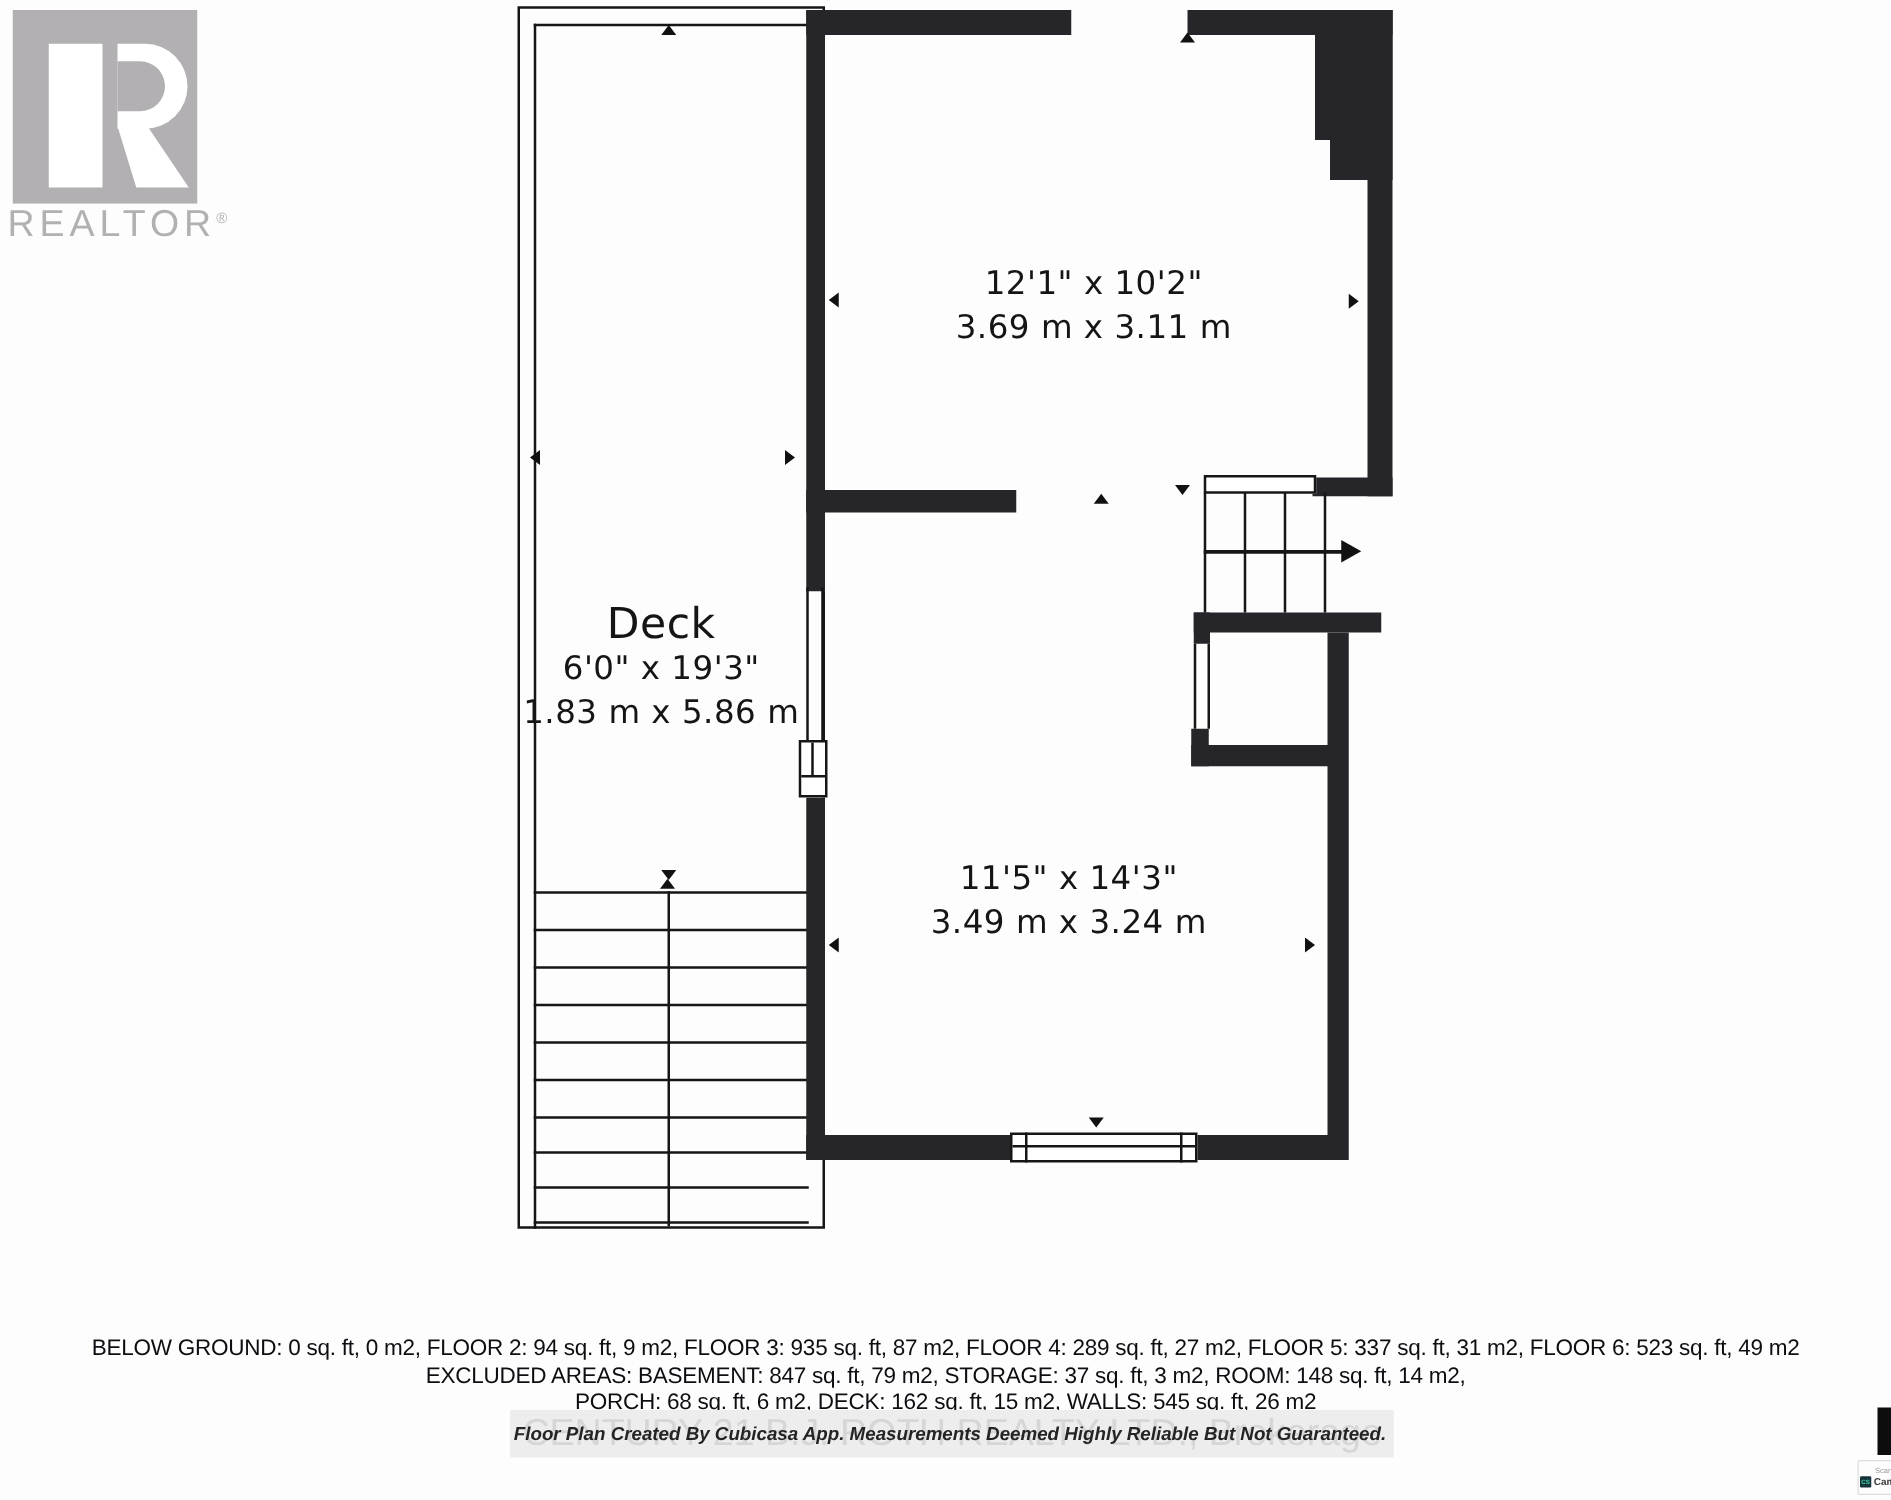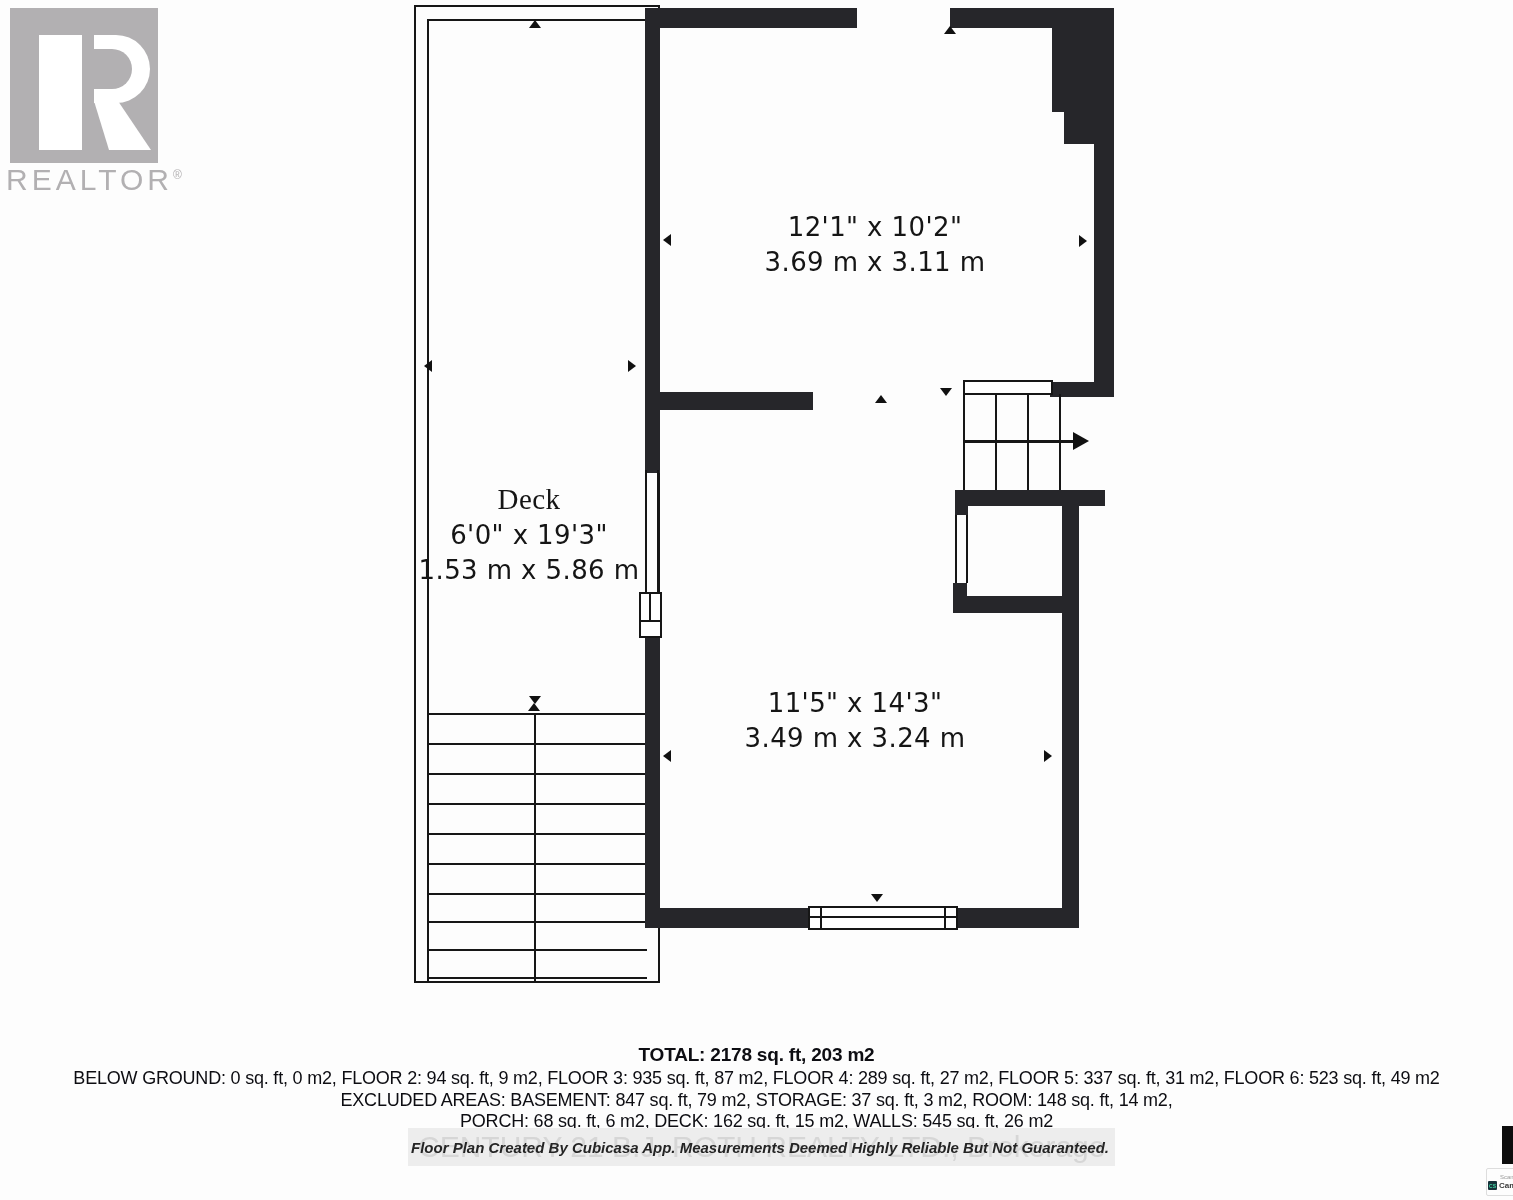--- a/index.html
+++ b/index.html
@@ -10,21 +10,21 @@
   .ln{position:absolute;background:#161616;}
   .box{position:absolute;border:2px solid #161616;background:#fff;box-sizing:border-box;}
   .tri{position:absolute;width:0;height:0;}
   .tri-up{border-left:6px solid transparent;border-right:6px solid transparent;border-bottom:8px solid #111;}
   .tri-down{border-left:6px solid transparent;border-right:6px solid transparent;border-top:8px solid #111;}
   .tri-left{border-top:6px solid transparent;border-bottom:6px solid transparent;border-right:8px solid #111;}
   .tri-right{border-top:6px solid transparent;border-bottom:6px solid transparent;border-left:8px solid #111;}
   .tri-big-right{border-top:9px solid transparent;border-bottom:9px solid transparent;border-left:16px solid #111;}
   .label{position:absolute;text-align:center;color:#151515;}
   .room-dims{font-size:26px;line-height:35px;letter-spacing:.4px;}
-  .deck-name{font-size:29px;line-height:38px;font-family:Liberation Serif, serif;}
+  .deck-name{font-size:34px;line-height:38px;}
   .sumline{position:absolute;left:0;width:1513px;text-align:center;color:#0d0d12;
            font-family:"Liberation Sans",sans-serif;font-size:18px;letter-spacing:-0.2px;white-space:nowrap;}
   .logo-word{position:absolute;left:6px;top:163px;width:200px;color:#b2b0b2;
              font-family:"Liberation Sans",sans-serif;font-size:30px;letter-spacing:4px;}
   .logo-word sup{font-size:12px;}
   .wm-wrap{position:absolute;left:408px;top:1128px;width:704px;height:42px;text-align:center;}
   .wm-text{display:inline-block;font-family:"Liberation Sans",sans-serif;font-size:30px;
            color:#d6d6d6;background:#ededed;white-space:nowrap;padding:2px 10px;}
   .wm-disc{position:absolute;left:0;right:0;top:11px;text-align:center;
            font-family:"Liberation Sans",sans-serif;font-size:15px;font-weight:bold;color:#242424;white-space:nowrap;font-style:italic;}
@@ -121,29 +121,28 @@
   <div class="ln" style="left:944px;top:906px;width:2px;height:24px;"></div>
 
   <div class="label room-dims" style="left:690px;top:210px;width:370px;">
     <div>12'1" x 10'2"</div>
     <div>3.69 m x 3.11 m</div>
   </div>
 
   <div class="label room-dims" style="left:400px;top:480px;width:258px;">
     <div class="deck-name">Deck</div>
     <div>6'0" x 19'3"</div>
-    <div>1.53 m x 5.86 m</div>
+    <div>1.83 m x 5.86 m</div>
   </div>
 
   <div class="label room-dims" style="left:670px;top:686px;width:370px;">
     <div>11'5" x 14'3"</div>
     <div>3.49 m x 3.24 m</div>
   </div>
 
-  <div class="sumline" style="top:1044px;font-weight:bold;font-size:19px;">TOTAL: 2178 sq. ft, 203 m2</div>
   <div class="sumline" style="top:1068px;">BELOW GROUND: 0 sq. ft, 0 m2, FLOOR 2: 94 sq. ft, 9 m2, FLOOR 3: 935 sq. ft, 87 m2, FLOOR 4: 289 sq. ft, 27 m2, FLOOR 5: 337 sq. ft, 31 m2, FLOOR 6: 523 sq. ft, 49 m2</div>
   <div class="sumline" style="top:1090px;">EXCLUDED AREAS: BASEMENT: 847 sq. ft, 79 m2, STORAGE: 37 sq. ft, 3 m2, ROOM: 148 sq. ft, 14 m2,</div>
   <div class="sumline" style="top:1111px;">PORCH: 68 sq. ft, 6 m2, DECK: 162 sq. ft, 15 m2, WALLS: 545 sq. ft, 26 m2</div>
 
   <div class="wm-wrap">
     <span class="wm-text">CENTURY 21 B.J. ROTH REALTY LTD., Brokerage</span>
     <div class="wm-disc">Floor Plan Created By Cubicasa App. Measurements Deemed Highly Reliable But Not Guaranteed.</div>
   </div>
 
   <div class="badge">

